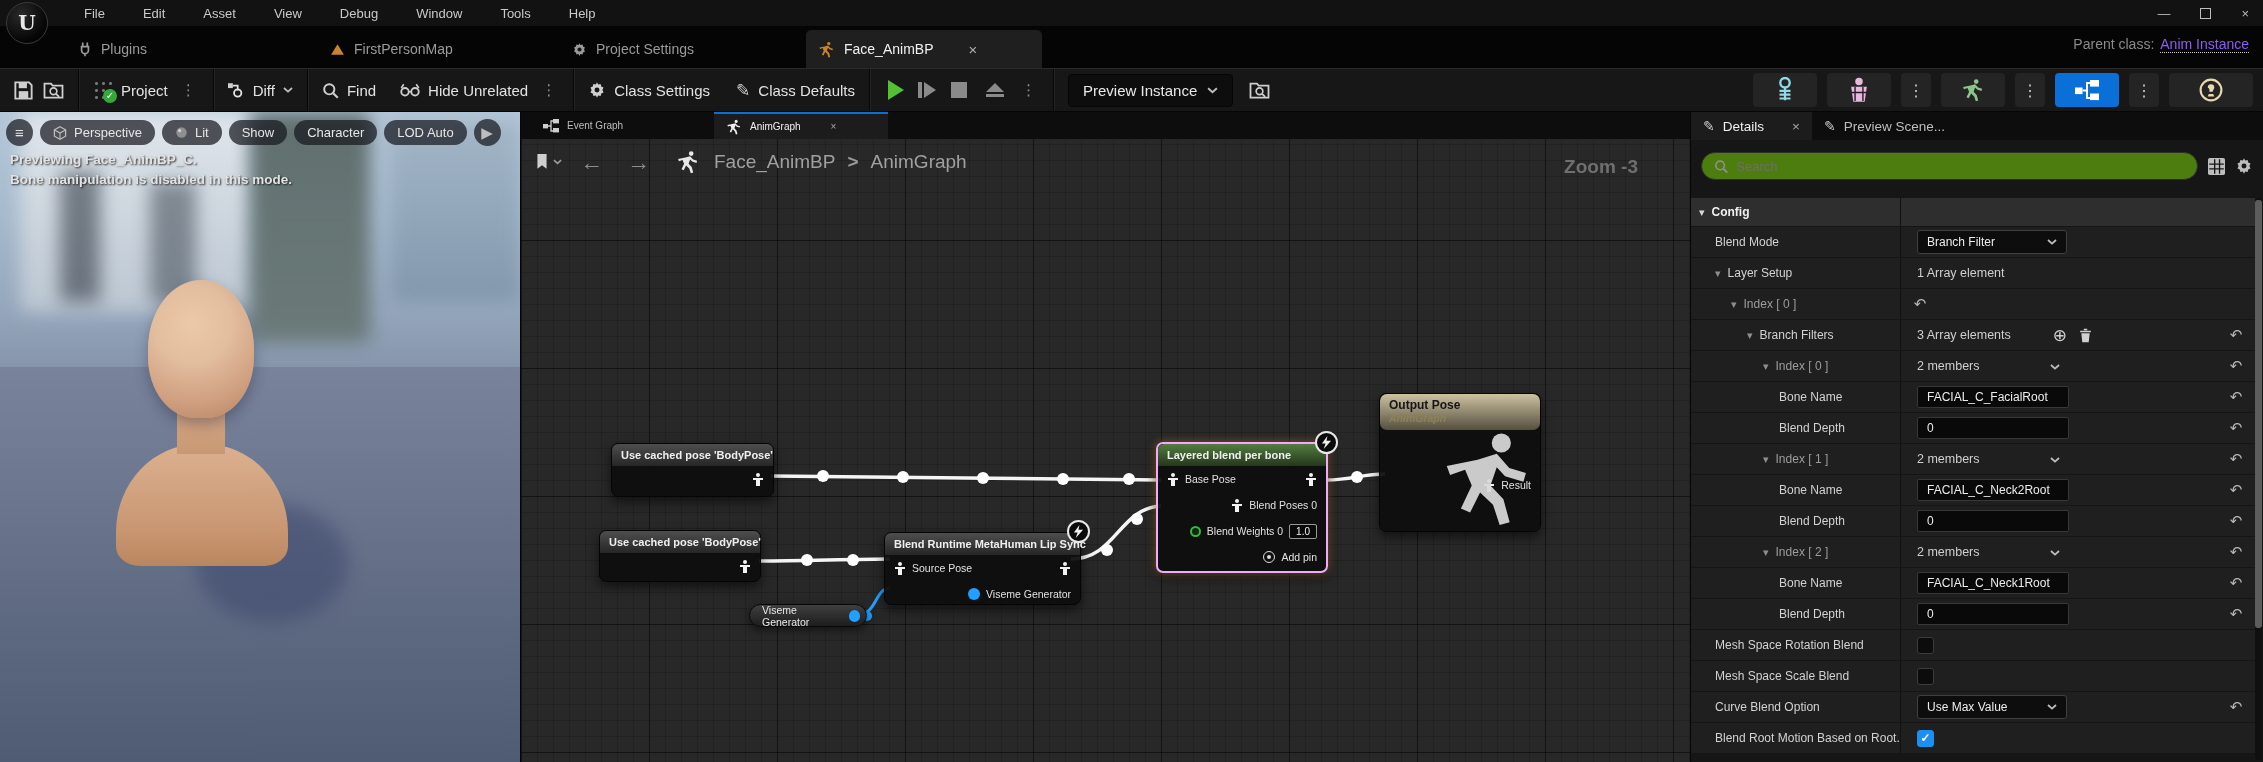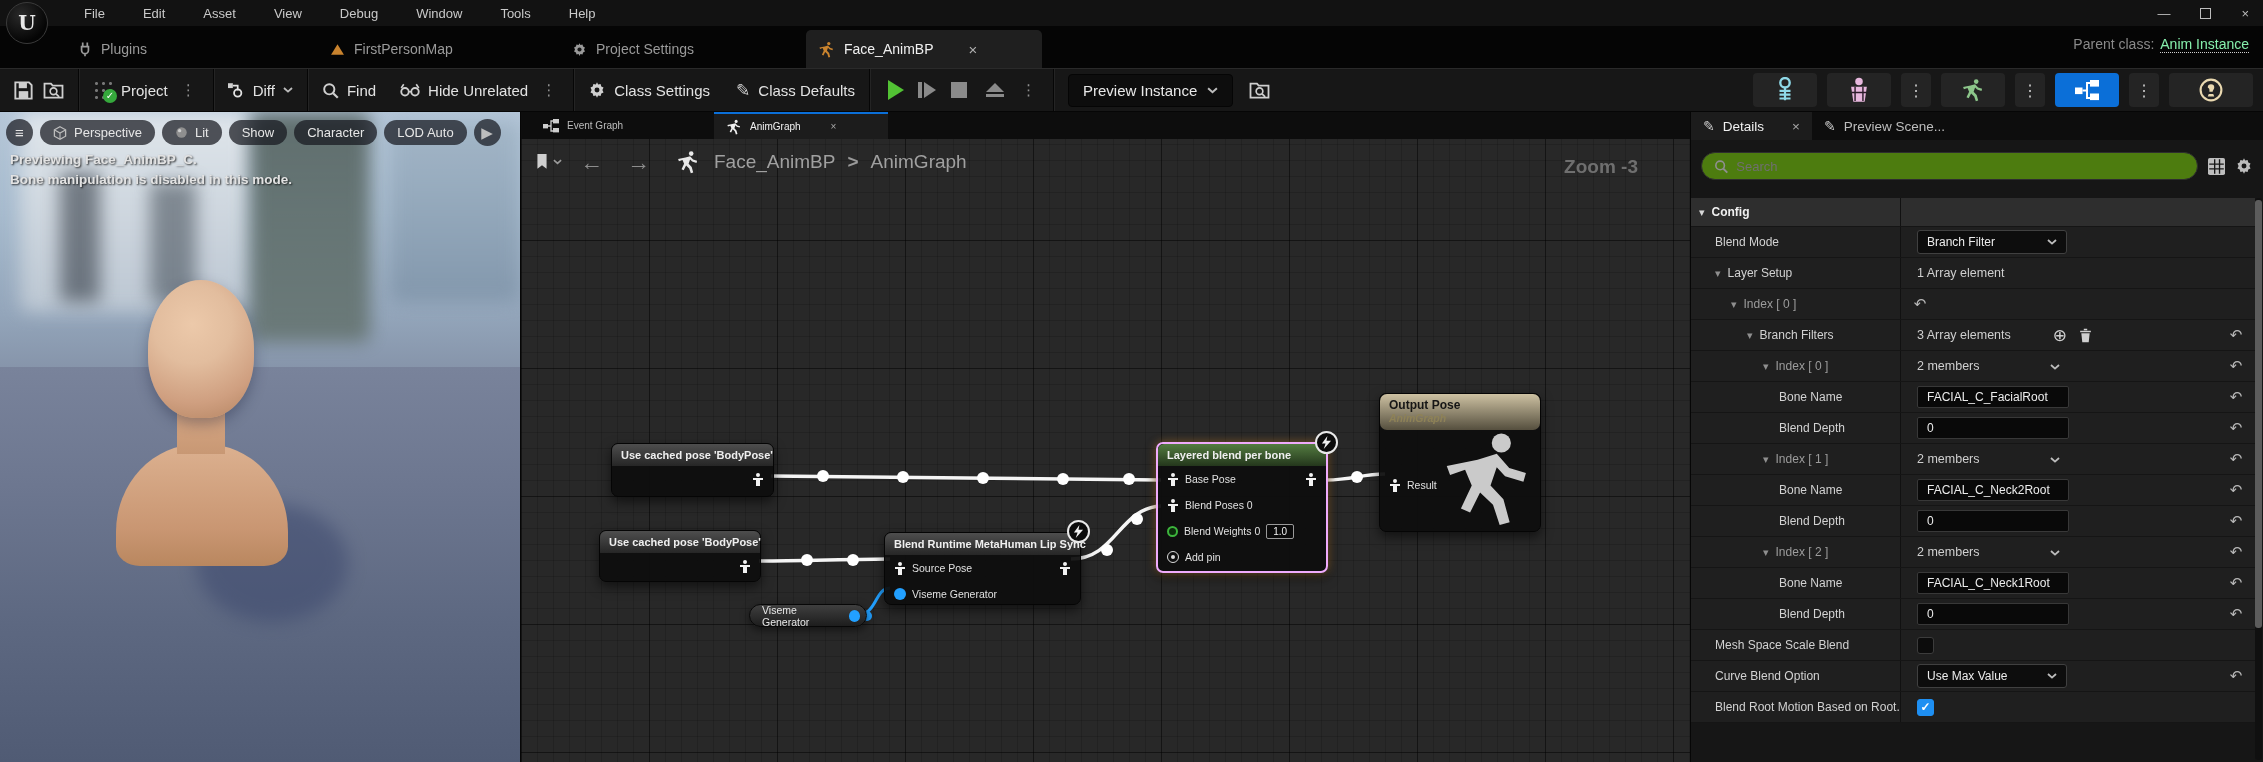--- a/index.html
+++ b/index.html
@@ -22,21 +22,21 @@
     align-items:center; color:#bdbdbd; font-size:13px; }
   #win-controls .wc-max { width:11px; height:11px; border:1.5px solid #bdbdbd; display:inline-block; }
 
   
   #tabbar { position:absolute; left:0; top:26px; width:2263px; height:42px; background:#050505; }
   .atab { position:absolute; top:4px; height:38px; display:flex; align-items:center; gap:9px;
     font-size:14px; color:#9a9a9a; padding:0 12px; }
   .atab.active { background:#1f1f1f; border-radius:5px 5px 0 0; color:#f0f0f0; }
   .atab .close { margin-left:26px; color:#b0b0b0; font-size:15px; }
   #parent-class { position:absolute; right:14px; top:10px; font-size:14px; color:#8a8a8a; }
-  #parent-class b { color:#86efac; font-weight:normal; border-bottom:1px dotted #cfcfcf; margin-left:6px; }
+  #parent-class b { color:#8b5cf6; font-weight:normal; border-bottom:1px dotted #cfcfcf; margin-left:6px; }
 
   
   #toolbar { position:absolute; left:0; top:68px; width:2263px; height:44px; background:#171717;
     border-top:1px solid #2a2a2a; border-bottom:1px solid #060606; display:flex; align-items:center; }
   .tb-group { display:flex; align-items:center; gap:10px; padding:0 14px; height:100%; }
   .tb-sep { width:1px; height:100%; background:#060606; box-shadow:1px 0 0 #242424; }
   .tb-btn { display:flex; align-items:center; gap:8px; font-size:15px; color:#e2e2e2; cursor:default; }
   .kebab { color:#8f8f8f; font-size:15px; padding:0 3px; }
   .compile-ic { position:relative; width:20px; height:20px;
     background:radial-gradient(circle, #777 1.3px, transparent 1.6px); background-size:7px 7px; }
@@ -111,21 +111,21 @@
   #breadcrumb .crumb-sep { font-size:19px; font-weight:bold; color:#9a9a9a; }
   #zoom-label { position:absolute; right:52px; top:44px; font-size:19px; font-weight:bold; color:#6f6f6f; z-index:5; }
 
   #wires { position:absolute; left:0; top:0; z-index:2; }
 
   .gnode { position:absolute; background:rgba(14,14,14,.94); border:1px solid #050505; border-radius:7px;
     box-shadow:0 5px 12px rgba(0,0,0,.55); z-index:3; }
   .gnode .ghead { height:22px; display:flex; align-items:center; padding:0 9px; border-radius:6px 6px 0 0;
     background:linear-gradient(180deg,#4e4e4e,#262626); font-size:11px; font-weight:bold; color:#efefef;
     white-space:nowrap; }
-  .gnode .grow { height:26px; display:flex; align-items:center; gap:6px; padding:8px 9px; font-size:10.5px; color:#e0e0e0; }
+  .gnode .grow { height:26px; display:flex; align-items:center; gap:6px; padding:8px 9px; font-size:10.5px; color:#e0e0e0;justify-content:flex-end; }
   .gnode .grow .rpin { margin-left:auto; }
   .green-pin { width:11px; height:11px; border-radius:50%; border:2.5px solid #3db53d; background:#0c2c0c; }
   .blue-pin { width:12px; height:12px; border-radius:50%; background:#22a0ff; }
   .addpin-ic { width:12px; height:12px; border-radius:50%; border:1.6px solid #dcdcdc; display:flex;
     align-items:center; justify-content:center; }
   .addpin-ic i { width:4px; height:4px; border-radius:50%; background:#dcdcdc; }
   .wval { border:1px solid #9a9a9a; background:#0a0a0a; color:#f0f0f0; font-size:10px; padding:1px 6px; border-radius:2px; }
   #node-layered { border:2px solid #f0abfc; box-shadow:0 0 10px rgba(232,150,46,.45), 0 5px 12px rgba(0,0,0,.55); }
   #node-layered .ghead { background:linear-gradient(180deg,#547c41,#24371c); }
   #node-output .ghead { height:36px; flex-direction:column; align-items:flex-start; justify-content:center;
@@ -849,20 +849,29 @@
             </div>
             <div class="dvalue">
               <div class="dinput">0</div>
             </div>
             <div class="dresetcol">
               <span class="dreset">↶</span>
             </div>
           </div>
           <div class="drow">
             <div class="dlabel" style="padding-left: 24px;">
+              <span class="dlabel-text">Mesh Space Rotation Blend</span>
+            </div>
+            <div class="dvalue">
+              <div class="dcheck"></div>
+            </div>
+            <div class="dresetcol"></div>
+          </div>
+          <div class="drow">
+            <div class="dlabel" style="padding-left: 24px;">
               <span class="dlabel-text">Mesh Space Scale Blend</span>
             </div>
             <div class="dvalue">
               <div class="dcheck"></div>
             </div>
             <div class="dresetcol"></div>
           </div>
           <div class="drow">
             <div class="dlabel" style="padding-left: 24px;">
               <span class="dlabel-text">Curve Blend Option</span>

